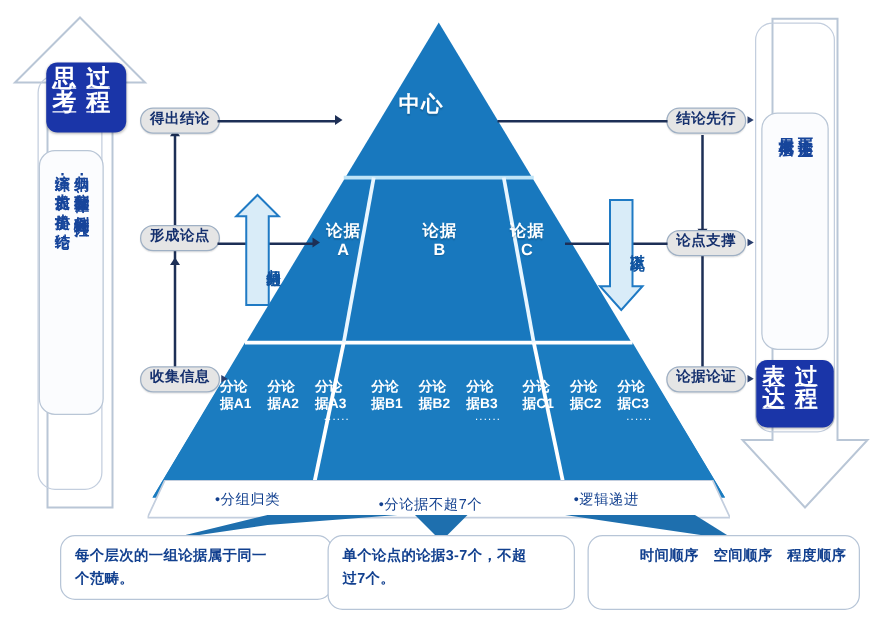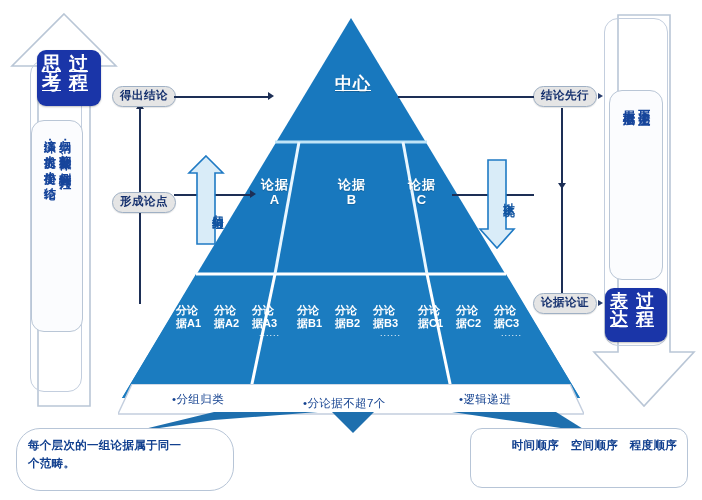--- a/index.html
+++ b/index.html
@@ -210,21 +210,21 @@
 
     <line x1="78" y1="260" x2="388" y2="260" stroke="#ffffff" stroke-width="3"></line>
 
     <line x1="181" y1="128" x2="157" y2="260" stroke="#e8f6ff" stroke-width="3"></line>
     <line x1="285" y1="128" x2="309" y2="260" stroke="#e8f6ff" stroke-width="3"></line>
 
     <line x1="157" y1="260" x2="131" y2="384" stroke="#ffffff" stroke-width="3"></line>
     <line x1="309" y1="260" x2="335" y2="384" stroke="#ffffff" stroke-width="3"></line>
   </svg>
 
-  <div class="abs pyr-label" style="left:301px; top:74px; width:104px; font-size:17px;text-decoration:underline;">
+  <div class="abs pyr-label" style="left:285px; top:74px; width:104px; font-size:17px;">
     <div>中心</div>
   </div>
 
   <div class="abs pyr-label" style="left:245px; top:178px; width:60px; font-size:13px;">
     <div>论据</div>
     <div>A</div>
   </div>
   <div class="abs pyr-label" style="left:322px; top:178px; width:60px; font-size:13px;">
     <div>论据</div>
     <div>B</div>
@@ -285,44 +285,52 @@
   <div class="abs vline" style="left:139px; top:108px; height:196px;"></div>
   <div class="abs arrowhead-up" style="left:136px; top:103px;"></div>
   <div class="abs arrowhead-up" style="left:136px; top:206px;"></div>
 
   <div class="abs pill-wrap" style="left:112px; top:86px;">
     <div class="pill">得出结论</div>
   </div>
   <div class="abs hline" style="left:174px; top:96px; width:96px;"></div>
   <div class="abs arrowhead-right" style="left:268px; top:92px;"></div>
 
-  <div class="abs pill-wrap" style="left:112px; top:192px;">
+  <div class="abs pill-wrap" style="left:112px; top:180px;">
     <div class="pill">形成论点</div>
   </div>
   <div class="abs hline" style="left:174px; top:194px; width:78px;"></div>
   <div class="abs arrowhead-right" style="left:250px; top:190px;"></div>
 
+  <div class="abs pill-wrap" style="left:112px; top:293px;">
+    <div class="pill">收集信息</div>
+    <div class="pill-arrow-r"></div>
+  </div>
 
   <div class="abs blockarrow" style="left:187px; top:154px; width:38px; height:92px;">
     <svg width="38" height="92" viewBox="0 0 38 92">
       <polygon points="19,2 36,19 28,19 28,90 10,90 10,19 2,19" fill="#d9ecf8" stroke="#1f7ac4" stroke-width="1.6"></polygon>
     </svg>
     <div class="ba-text" style="top:20px; height:68px;">归纳分组</div>
   </div>
 
   <div class="abs vline" style="left:561px; top:108px; height:196px;"></div>
   <div class="abs arrowhead-down" style="left:558px; top:183px;"></div>
   <div class="abs arrowhead-down" style="left:558px; top:298px;"></div>
 
   <div class="abs pill-wrap" style="left:533px; top:86px;">
     <div class="pill">结论先行</div>
     <div class="pill-arrow-r"></div>
   </div>
   <div class="abs hline" style="left:398px; top:96px; width:136px;"></div>
 
+  <div class="abs pill-wrap" style="left:533px; top:184px;">
+    <div class="pill">论点支撑</div>
+    <div class="pill-arrow-r"></div>
+  </div>
   <div class="abs hline" style="left:452px; top:194px; width:82px;"></div>
 
   <div class="abs pill-wrap" style="left:533px; top:293px;">
     <div class="pill">论据论证</div>
     <div class="pill-arrow-r"></div>
   </div>
 
   <div class="abs blockarrow" style="left:478px; top:158px; width:38px; height:92px;">
     <svg width="38" height="92" viewBox="0 0 38 92">
       <polygon points="10,2 28,2 28,71 36,71 19,90 2,71 10,71" fill="#d9ecf8" stroke="#1f7ac4" stroke-width="1.6"></polygon>
@@ -340,24 +348,28 @@
   <svg class="abs" style="left:128px; top:412px; width:190px; height:22px;" width="190" height="22" viewBox="0 0 190 22">
     <polygon points="190,0 86,0 4,20 86,8" fill="#1e6fae"></polygon>
   </svg>
   <svg class="abs" style="left:318px; top:412px; width:70px; height:22px;" width="70" height="22" viewBox="0 0 70 22">
     <polygon points="14,0 56,0 35,21" fill="#1e6fae"></polygon>
   </svg>
   <svg class="abs" style="left:452px; top:412px; width:140px; height:22px;" width="140" height="22" viewBox="0 0 140 22">
     <polygon points="0,0 104,0 136,20 54,8" fill="#1e6fae"></polygon>
   </svg>
 
-  <div class="abs notebox" style="left:16px; top:428px; width:218px; height:63px;border-radius:24px;">
+  <div class="abs notebox" style="left:48px; top:428px; width:218px; height:52px;">
     <div>每个层次的一组论据属于同一</div>
     <div>个范畴。</div>
   </div>
 
+  <div class="abs notebox" style="left:262px; top:428px; width:198px; height:60px;">
+    <div>单个论点的论据3-7个，不超</div>
+    <div>过7个。</div>
+  </div>
 
   <div class="abs notebox" style="left:470px; top:428px; width:218px; height:60px;text-align:right;">
     <div>时间顺序　空间顺序　程度顺序</div>
     <div></div>
   </div>
 
 </div>
 
 </body></html>

